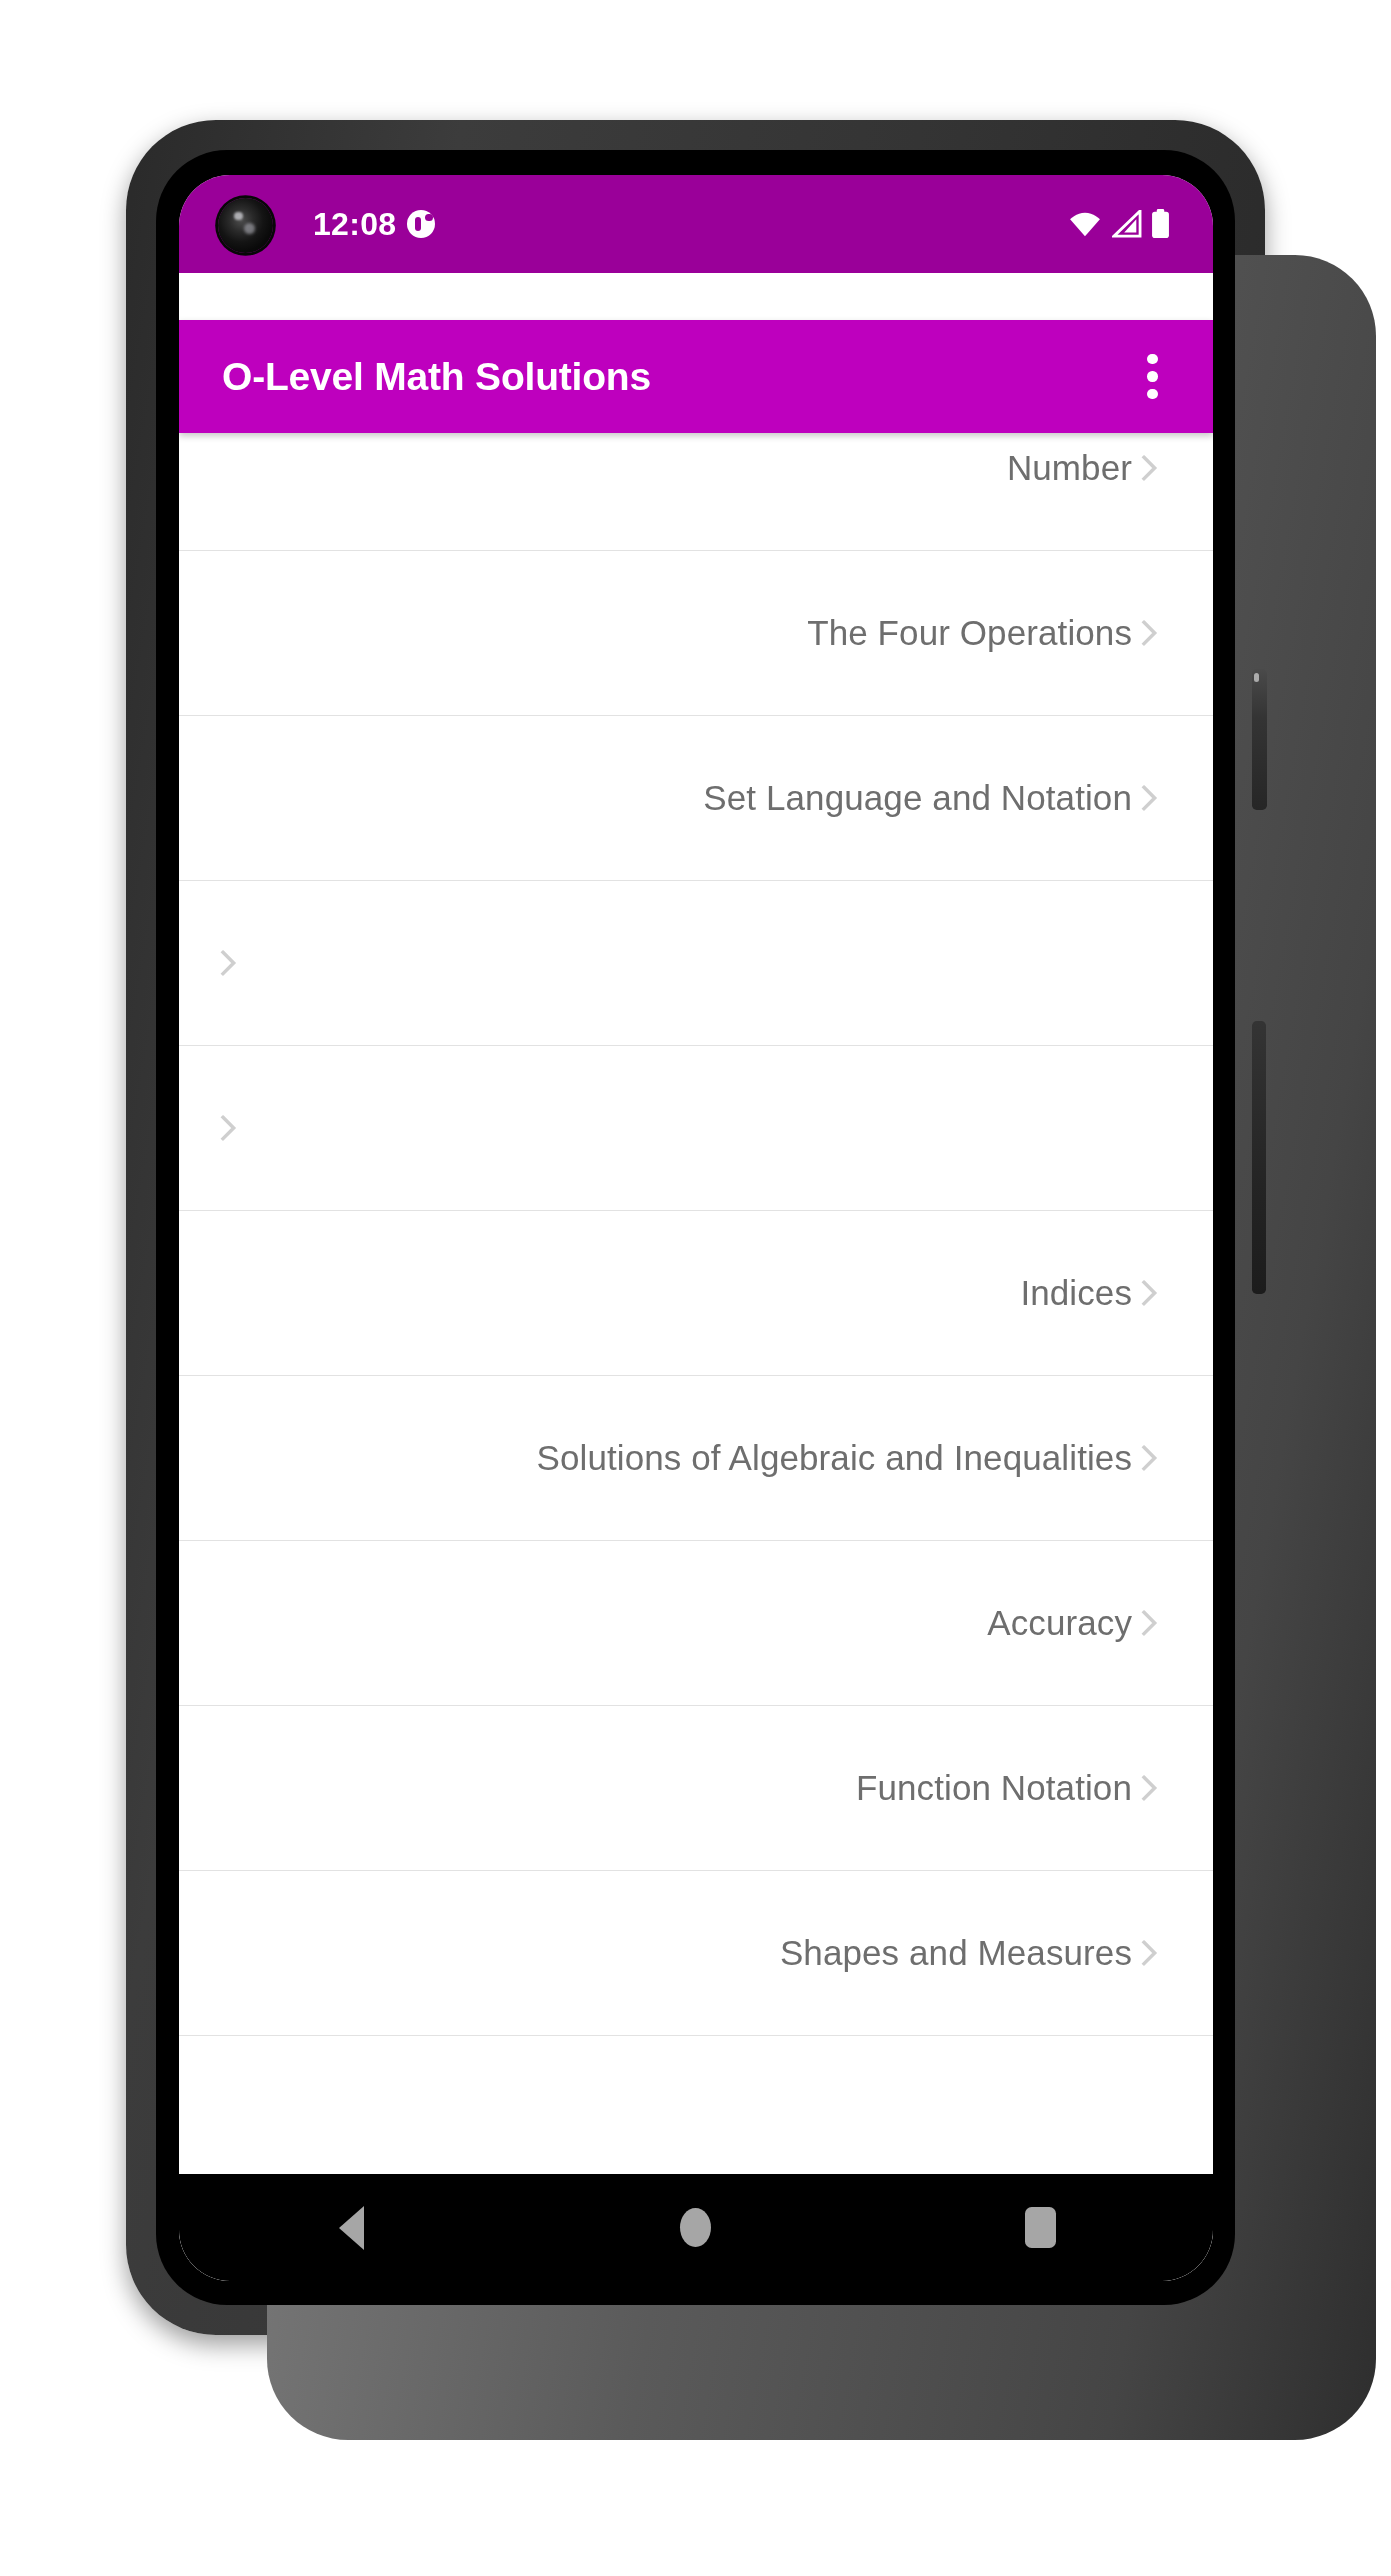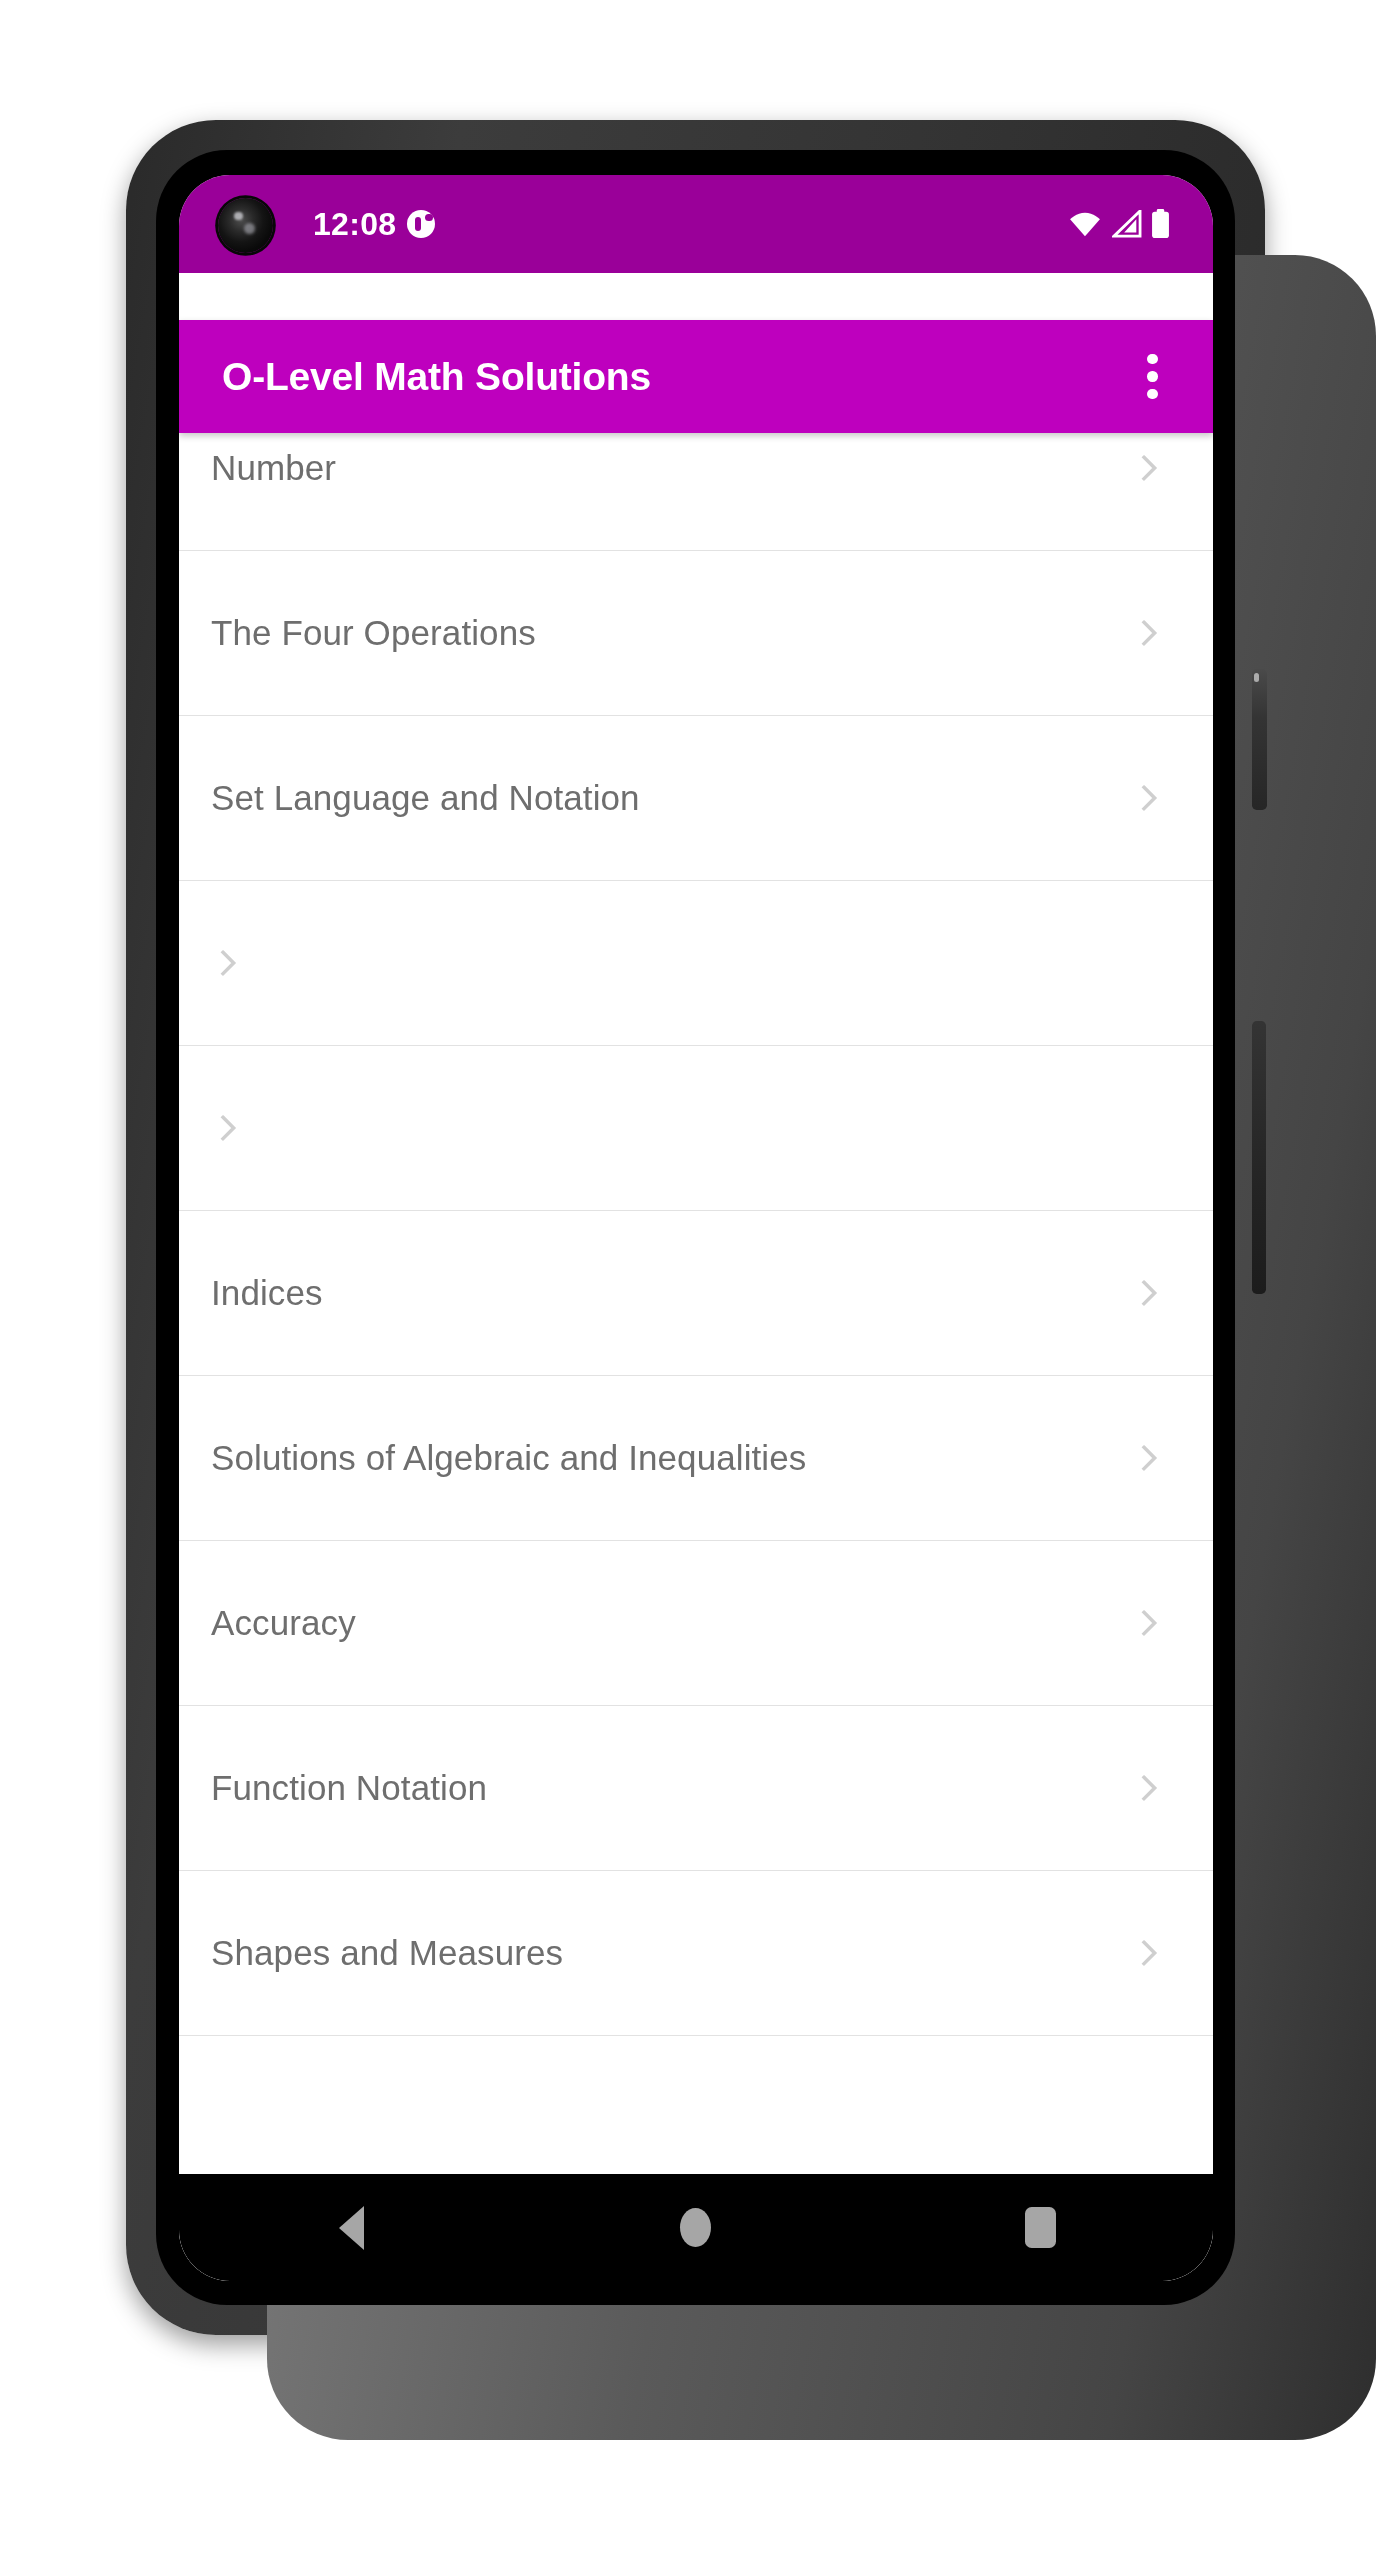--- a/index.html
+++ b/index.html
@@ -216,20 +216,21 @@
 
   
   #topic-list {
     position: absolute;
     left: 0;
     top: 211px;
     width: 1034px;
     height: 1895px;
     background: #ffffff;
     overflow: hidden;
+    text-align: right;
   }
   .list-item {
     position: relative;
     height: 165px;
     box-sizing: border-box;
     display: flex;
     align-items: center;
     padding: 0 49px 0 32px;
     border-bottom: 1.9px solid #E2E2E2;
     background: #ffffff;

